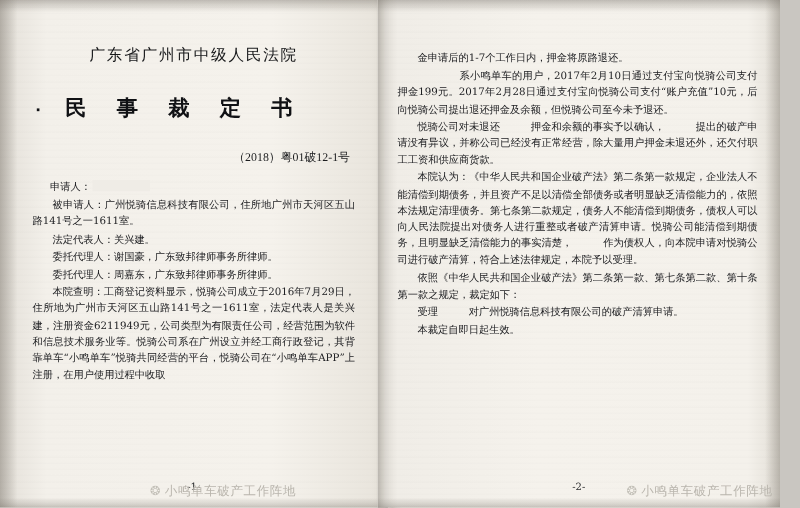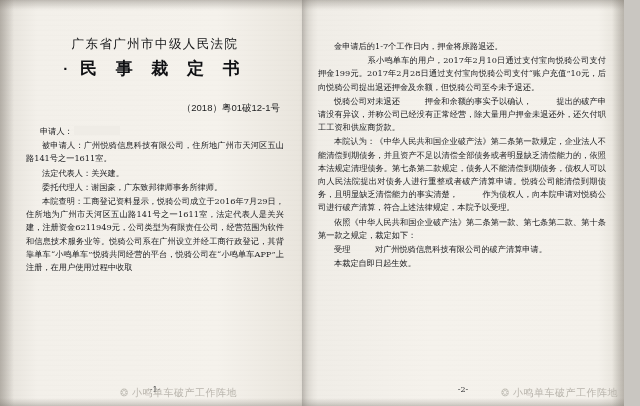--- a/index.html
+++ b/index.html
@@ -42,30 +42,29 @@
   .l-inner{left:26px;top:22px;width:258px;}
   .r-inner{left:16px;top:14px;width:288px;}
 
   .court{
     text-align:center;
     font-family:"DejaVu Serif","Liberation Serif",serif;
     font-size:12.5px;letter-spacing:1.4px;color:#17181a;
     margin-top:14px;
   }
   .title{
-    text-align:center;
-    font-family:Liberation Sans, sans-serif;
+    font-family:Liberation Mono, monospace;
     font-weight:bold;
     font-size:17px;letter-spacing:7px;color:#101114;
-    margin-top:4px;
+    margin-top:22px;
   }
   .title .dot{letter-spacing:0;font-size:15px;}
   .caseno{
     text-align:right;
-    font-family:Liberation Sans, sans-serif;
+    font-family:Liberation Serif, serif;
     font-size:9.5px;color:#1b1c1e;margin-top:22px;padding-right:4px;
   }
   .body{
     font-family:"DejaVu Serif","Liberation Serif",serif;
     font-size:8.2px;line-height:13.2px;color:#202124;
     text-align:justify;
   }
   .p{margin:0 0 1px 0;}
   .p.ind{text-indent:16px;}
   .lbl{display:inline-block;}
@@ -135,20 +134,21 @@
       </div>
       <div class="caseno">（2018）粤01破12-1号</div>
 
       <div class="body" style="margin-top:10px;">
         <p class="p">
           <span class="sp2"></span><span class="lbl">申请人：</span><span class="redact lg"></span>
         </p>
         <p class="p ind">被申请人：广州悦骑信息科技有限公司，住所地广州市天河区五山路141号之一1611室。</p>
         <p class="p ind">法定代表人：关兴建。</p>
         <p class="p ind">委托代理人：谢国豪，广东致邦律师事务所律师。</p>
+        <p class="p ind">委托代理人：周嘉东，广东致邦律师事务所律师。</p>
         <p class="p ind">本院查明：工商登记资料显示，悦骑公司成立于2016年7月29日，住所地为广州市天河区五山路141号之一1611室，法定代表人是关兴建，注册资金6211949元，公司类型为有限责任公司，经营范围为软件和信息技术服务业等。悦骑公司系在广州设立并经工商行政登记，其背靠单车“小鸣单车”悦骑共同经营的平台，悦骑公司在“小鸣单车APP”上注册，在用户使用过程中收取</p>
       </div>
     </div>
 
     <div class="pagenum">-1-</div>
     <div class="stamp l">
       <span class="mark">❂</span><span>小鸣单车破产工作阵地</span>
     </div>
   </div>
 

